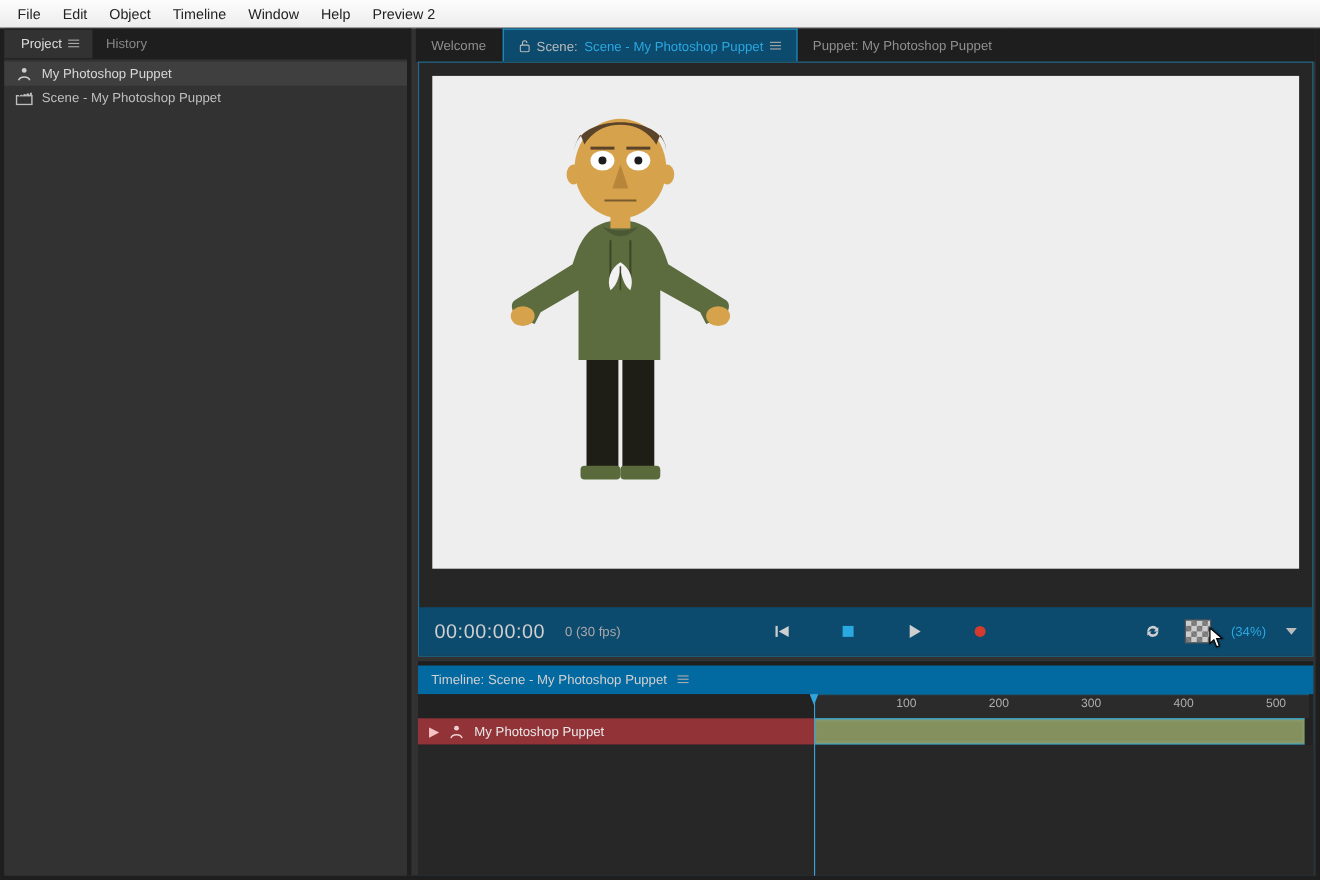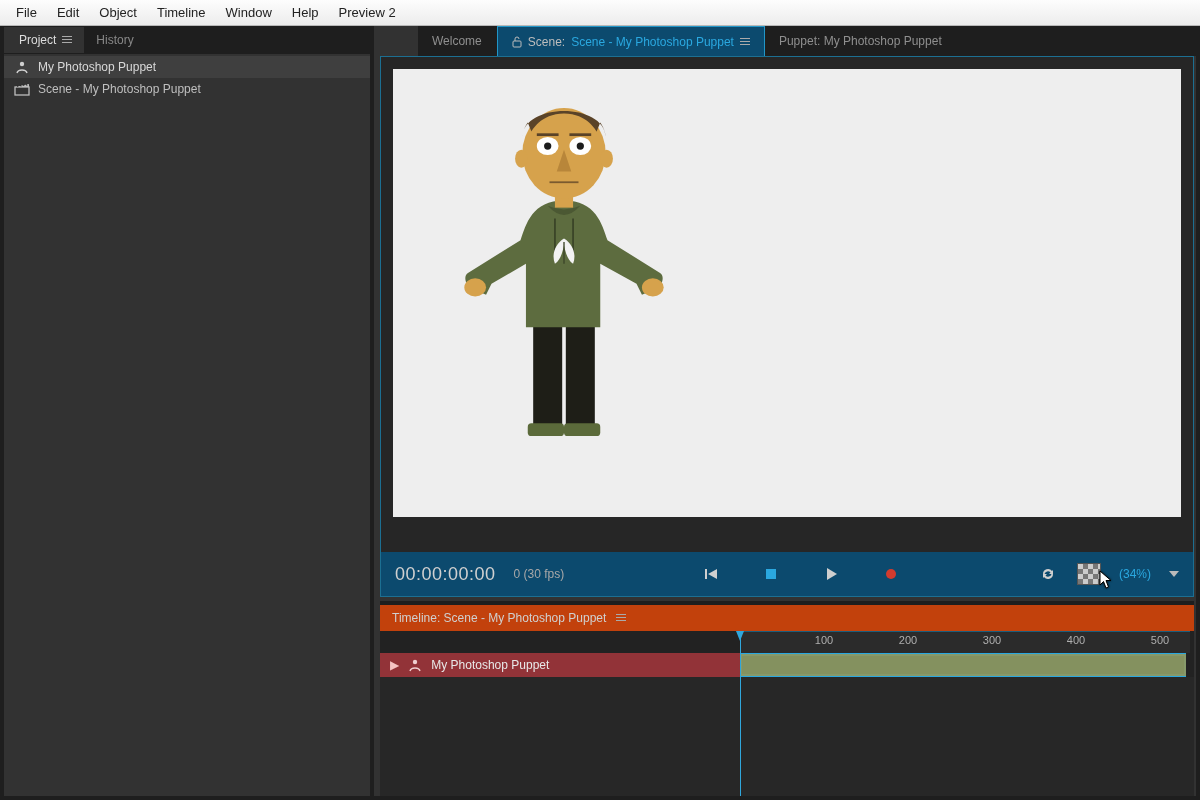--- a/index.html
+++ b/index.html
@@ -23,21 +23,21 @@
       linear-gradient(#aaa,#aaa) 0 3px/10px 1px no-repeat,
       linear-gradient(#aaa,#aaa) 0 6px/10px 1px no-repeat;}
 
   .proj-list { padding:2px 0; }
   .proj-item { display:flex; align-items:center; height:22px; padding:0 10px; font-size:12px; color:#bfbfbf; gap:8px; }
   .proj-item.sel { background:#3f3f3f; color:#d8d8d8; }
   .picon { width:16px; height:14px; display:inline-block; }
   .picon svg { width:100%; height:100%; }
 
   
-  .scene-tabs { display:flex; align-items:center; height:30px; background:#1e1e1e;margin-left:40px; }
+  .scene-tabs { display:flex; align-items:center; height:30px; background:#1e1e1e; }
   .stab { height:30px; display:flex; align-items:center; gap:6px; padding:0 14px; font-size:12px; color:#8f8f8f; border-right:1px solid #1e1e1e; cursor:default;}
   .stab.active { background:#0c4a6e; border:1px solid #2196c8; border-bottom:none; color:#bdbdbd; }
   .stab.active .hlink { color:#2aa8e0; }
   .lock { width:10px; height:12px; }
 
   
   .scene-wrap { position:absolute; top:30px; left:2px; right:2px; bottom:199px; border:1px solid #1c6f92; background:#262626; }
   .stage { position:absolute; top:12px; left:12px; right:12px; height:448px; background:#eeeeee; overflow:hidden; }
 
   
@@ -48,21 +48,21 @@
   .pbtn { width:22px; height:22px; display:flex; align-items:center; justify-content:center; cursor:default; }
   .pbtn svg { width:16px; height:16px; }
   .zoompct { color:#2aa8e0; }
   .checker { width:24px;height:22px; border:1px solid #555; background:
       linear-gradient(45deg,#777 25%,transparent 25%,transparent 75%,#777 75%),
       linear-gradient(45deg,#777 25%,#ccc 25%,#ccc 75%,#777 75%);
       background-size:10px 10px; background-position:0 0,5px 5px; }
   .tri-down { width:0;height:0;border-left:5px solid transparent;border-right:5px solid transparent;border-top:6px solid #bbb; }
 
   
-  .timeline { position:absolute; left:2px; right:2px; bottom:0; height:195px; background:#c2410c; border-top:4px solid #1e1e1e; }
+  .timeline { position:absolute; left:2px; right:2px; bottom:0; height:195px; background:#0369a1; border-top:4px solid #1e1e1e; }
   .tl-head { height:26px; display:flex; align-items:center; padding:0 12px; font-size:12px; color:#d0d0d0; gap:10px; }
   .tl-body { position:absolute; top:26px; left:0; right:0; bottom:0; background:#222; }
   .ruler { position:absolute; top:0; left:360px; right:4px; height:22px; border-top:1px solid #1a5d7c; background:#2b2b2b; color:#aeaeae; font-size:11px; }
   .ruler-tick { position:absolute; top:2px; transform:translateX(-50%); }
   .playhead { position:absolute; left:360px; top:0; bottom:0; width:1px; background:#30a7dc; z-index:3; }
   .playhead::before { content:""; position:absolute; top:0; left:-4px; width:8px; height:10px; background:#30a7dc; clip-path:polygon(0 0,100% 0,50% 100%); }
   .track-row { position:absolute; top:22px; left:0; right:4px; height:24px; }
   .track-label { position:absolute; left:0; width:360px; height:100%; background:#923338; display:flex; align-items:center; gap:8px; padding:0 10px; color:#e8e8e8; font-size:12px; cursor:default;}
   .track-label .tri { color:#f5c3c3; }
   .track-block { position:absolute; left:360px; right:4px; height:100%; border-top:1px solid #2aa8e0; border-bottom:1px solid #2aa8e0; background:#87996a; }

